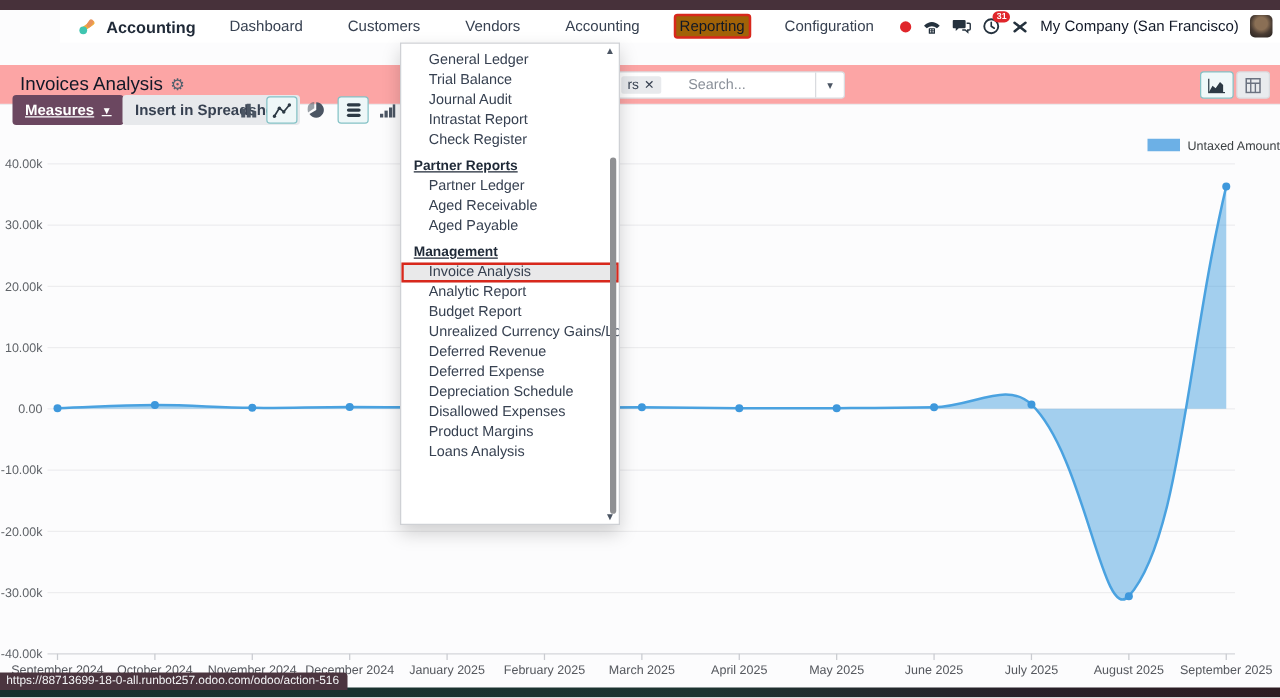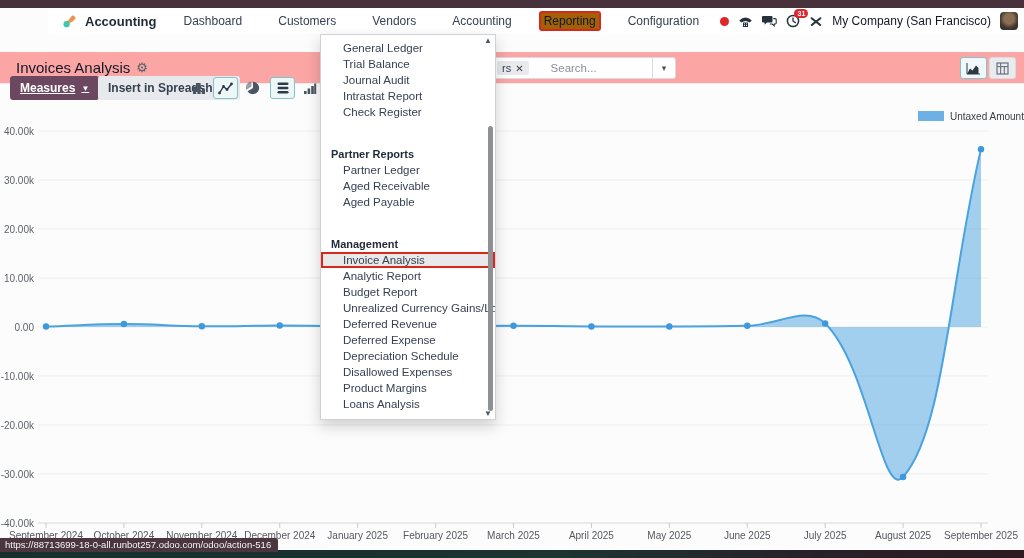--- a/index.html
+++ b/index.html
@@ -63,21 +63,21 @@
 
   
   .chart-svg{position:absolute;left:0;top:100px;}
   .chart-svg text{font-family:"Liberation Sans",sans-serif;}
 
   
   .dropdown{position:absolute;left:320px;top:34px;width:176px;height:386px;background:#fff;
     border:1px solid #cfd1d5;box-shadow:0 6px 14px rgba(0,0,0,.18);z-index:40;box-sizing:border-box;
     padding-top:5px;overflow:hidden;}
   .dd-section{padding:4px 10px 2px 10px;font-size:11px;font-weight:700;color:#1f2937;}
-  .dd-section.not-first{margin-top:24px;}
+  .dd-section.not-first{margin-top:3px;text-decoration:underline;}
   .dd-item{padding:2px 10px 2px 22px;font-size:11.5px;color:#374151;white-space:nowrap;cursor:pointer;}
   .dd-item.hl{background:#e9e9ea;border:2px solid #d8281c;padding:0 8px 0 20px;}
   .dd-caret-up{position:absolute;top:1px;right:3px;font-size:8px;color:#4b5563;}
   .dd-caret-down{position:absolute;bottom:1px;right:3px;font-size:8px;color:#4b5563;}
   .dd-scroll-thumb{position:absolute;right:2px;top:91px;width:5px;height:285px;background:#8f9093;border-radius:3px;}
 
   
   .status-url{position:absolute;left:0;top:538px;z-index:60;background:#4b353f;color:#f3f4f6;
     font-size:9.5px;padding:1px 7px 2px 5px;border-radius:0 3px 0 0;white-space:nowrap;}
 </style>

